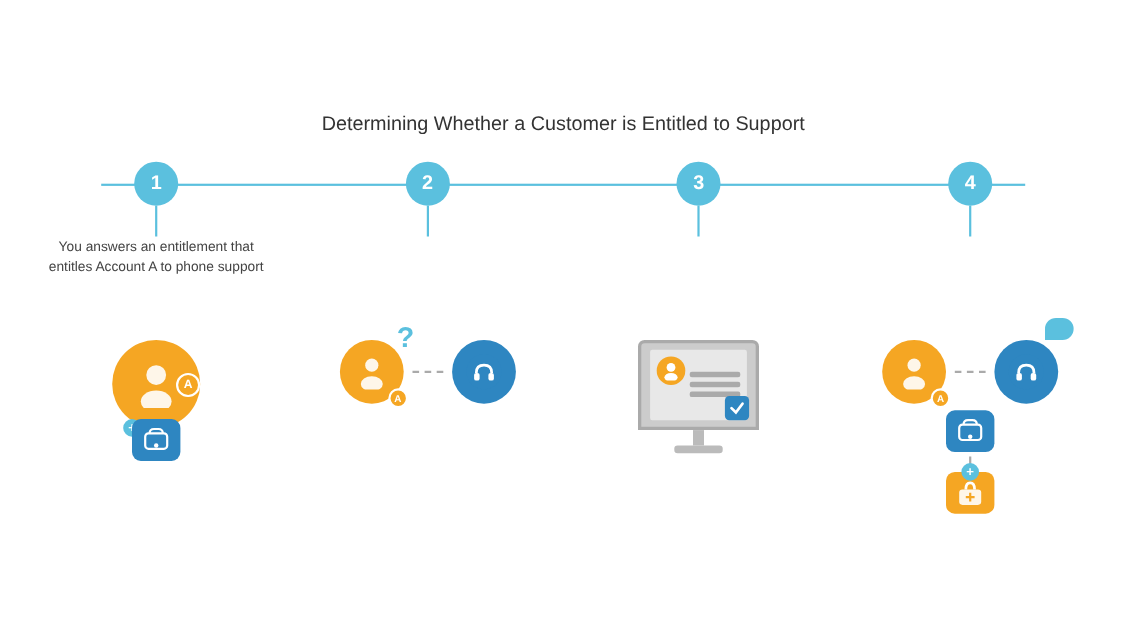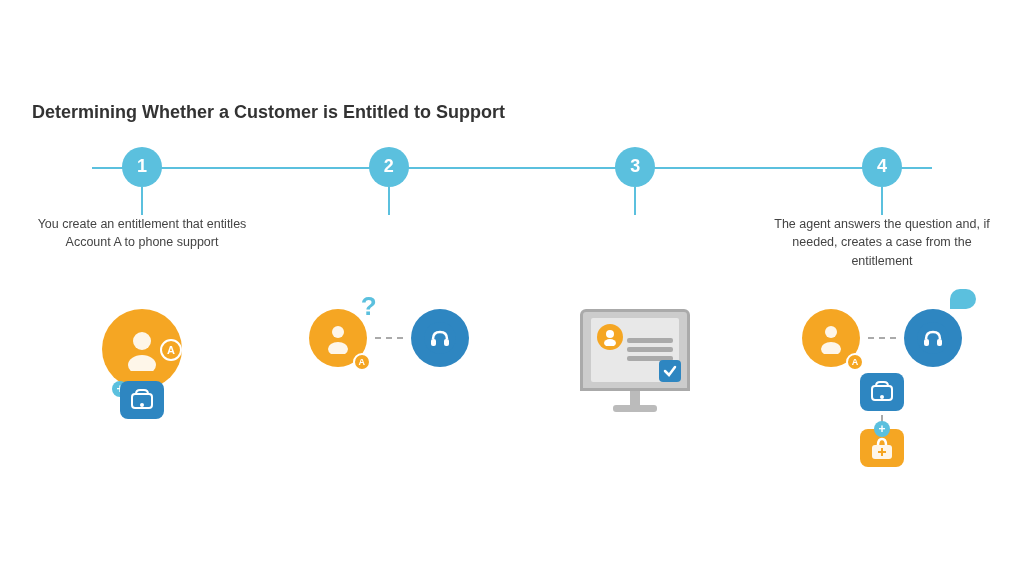--- a/index.html
+++ b/index.html
@@ -11,23 +11,23 @@
       overflow: hidden;
       display: flex;
       align-items: center;
       justify-content: center;
     }
     .container {
       width: 980px;
       padding: 20px 10px;
     }
     .title {
-      text-align: left;
+      text-align: center;
       font-size: 18px;
-      font-weight: 700;
+      font-weight: 400;
       color: #333;
       margin-bottom: 24px;
     }
     
     .timeline-row {
       display: flex;
       align-items: flex-start;
       justify-content: space-between;
       position: relative;
       margin-bottom: 10px;
@@ -351,37 +351,36 @@
 
 <div class="container">
   <div class="title">Determining Whether a Customer is Entitled to Support</div>
 
   <div class="timeline-row">
     <div class="timeline-line"></div>
 
     <div class="step-col">
       <div class="step-number">1</div>
       <div class="step-connector"></div>
-      <div class="step-text">You create an entitlement that entitles Account A to phone support</div>
+      <div class="step-text">You answers an entitlement that entitles Account A to phone support</div>
     </div>
 
     <div class="step-col">
       <div class="step-number">2</div>
       <div class="step-connector"></div>
     </div>
 
     <div class="step-col">
       <div class="step-number">3</div>
       <div class="step-connector"></div>
     </div>
 
     <div class="step-col">
       <div class="step-number">4</div>
       <div class="step-connector"></div>
-      <div class="step-text">The agent answers the question and, if needed, creates a case from the entitlement</div>
     </div>
   </div>
 
   <div class="icons-row">
 
     <div class="icon-col">
       <div class="step1-icon">
         <div class="person-circle">
           <svg class="person-icon-svg" viewBox="0 0 44 44">
             <circle cx="22" cy="14" r="9" fill="white" opacity="0.9"></circle>

